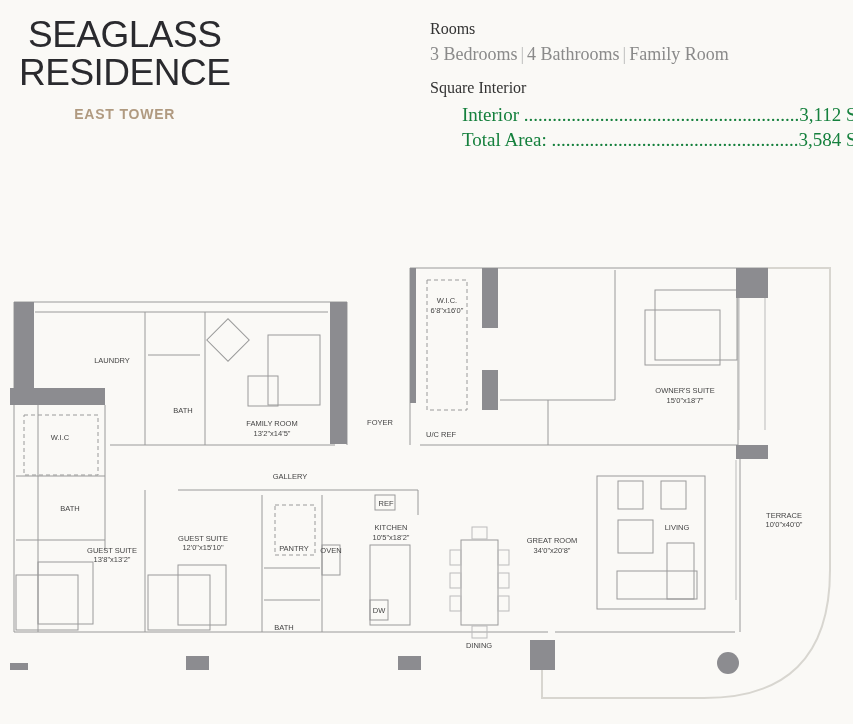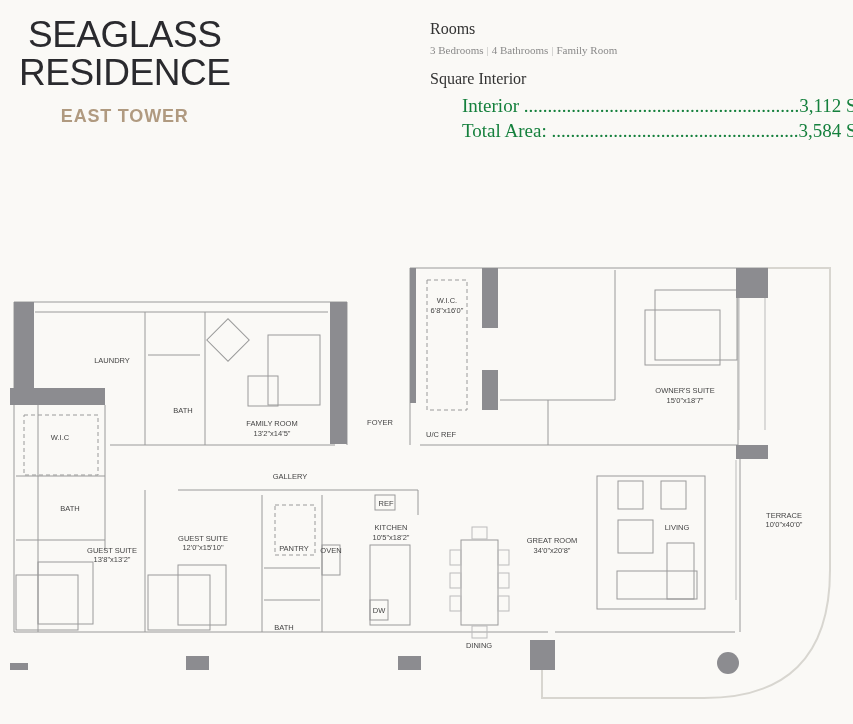--- a/index.html
+++ b/index.html
@@ -2,24 +2,24 @@
 <html><head>
 <meta charset="utf-8">
 <style>
   html, body { margin: 0; padding: 0; }
   body {
     width: 853px; height: 724px; background: #faf9f6; position: relative; overflow: hidden;
     font-family: "Liberation Sans", sans-serif; color: #333;
   }
   .title-block { position: absolute; left: 19px; top: 16px; text-align: center; }
   .title-line { font-family: "Liberation Sans", sans-serif; font-weight: 300; font-size: 37px; line-height: 38px; color: #2a2a2e; letter-spacing: -0.5px; }
-  .subtitle { margin-top: 14px; font-size: 18px; font-weight: bold; letter-spacing: 0.8px; color: #b09a80; }
+  .subtitle { margin-top: 14px; font-size: 14px; font-weight: bold; letter-spacing: 0.8px; color: #b09a80; }
   .info-block { position: absolute; left: 430px; top: 20px; width: 330px; font-family: "Liberation Serif", serif; color: #888; }
   .info-heading { font-size: 16px; color: #333; margin: 0 0 6px 0; }
-  .info-text { font-size: 11px; color: #8a8a8a; }
+  .info-text { font-size: 18px; color: #8a8a8a; }
   .sep { color: #bbb; padding: 0 3px; }
   .spacer { height: 14px; }
   .sf-row { font-size: 19px; color: #15803d; line-height: 24.5px; white-space: nowrap; margin-left: 32px; }
   .plan { position: absolute; left: 0; top: 258px; width: 853px; height: 466px; }
   .lbl { font-family: "Liberation Sans", sans-serif; font-size: 7.5px; fill: #444; text-anchor: middle; }
 </style>
 </head>
 <body>
 
 <div class="title-block">

